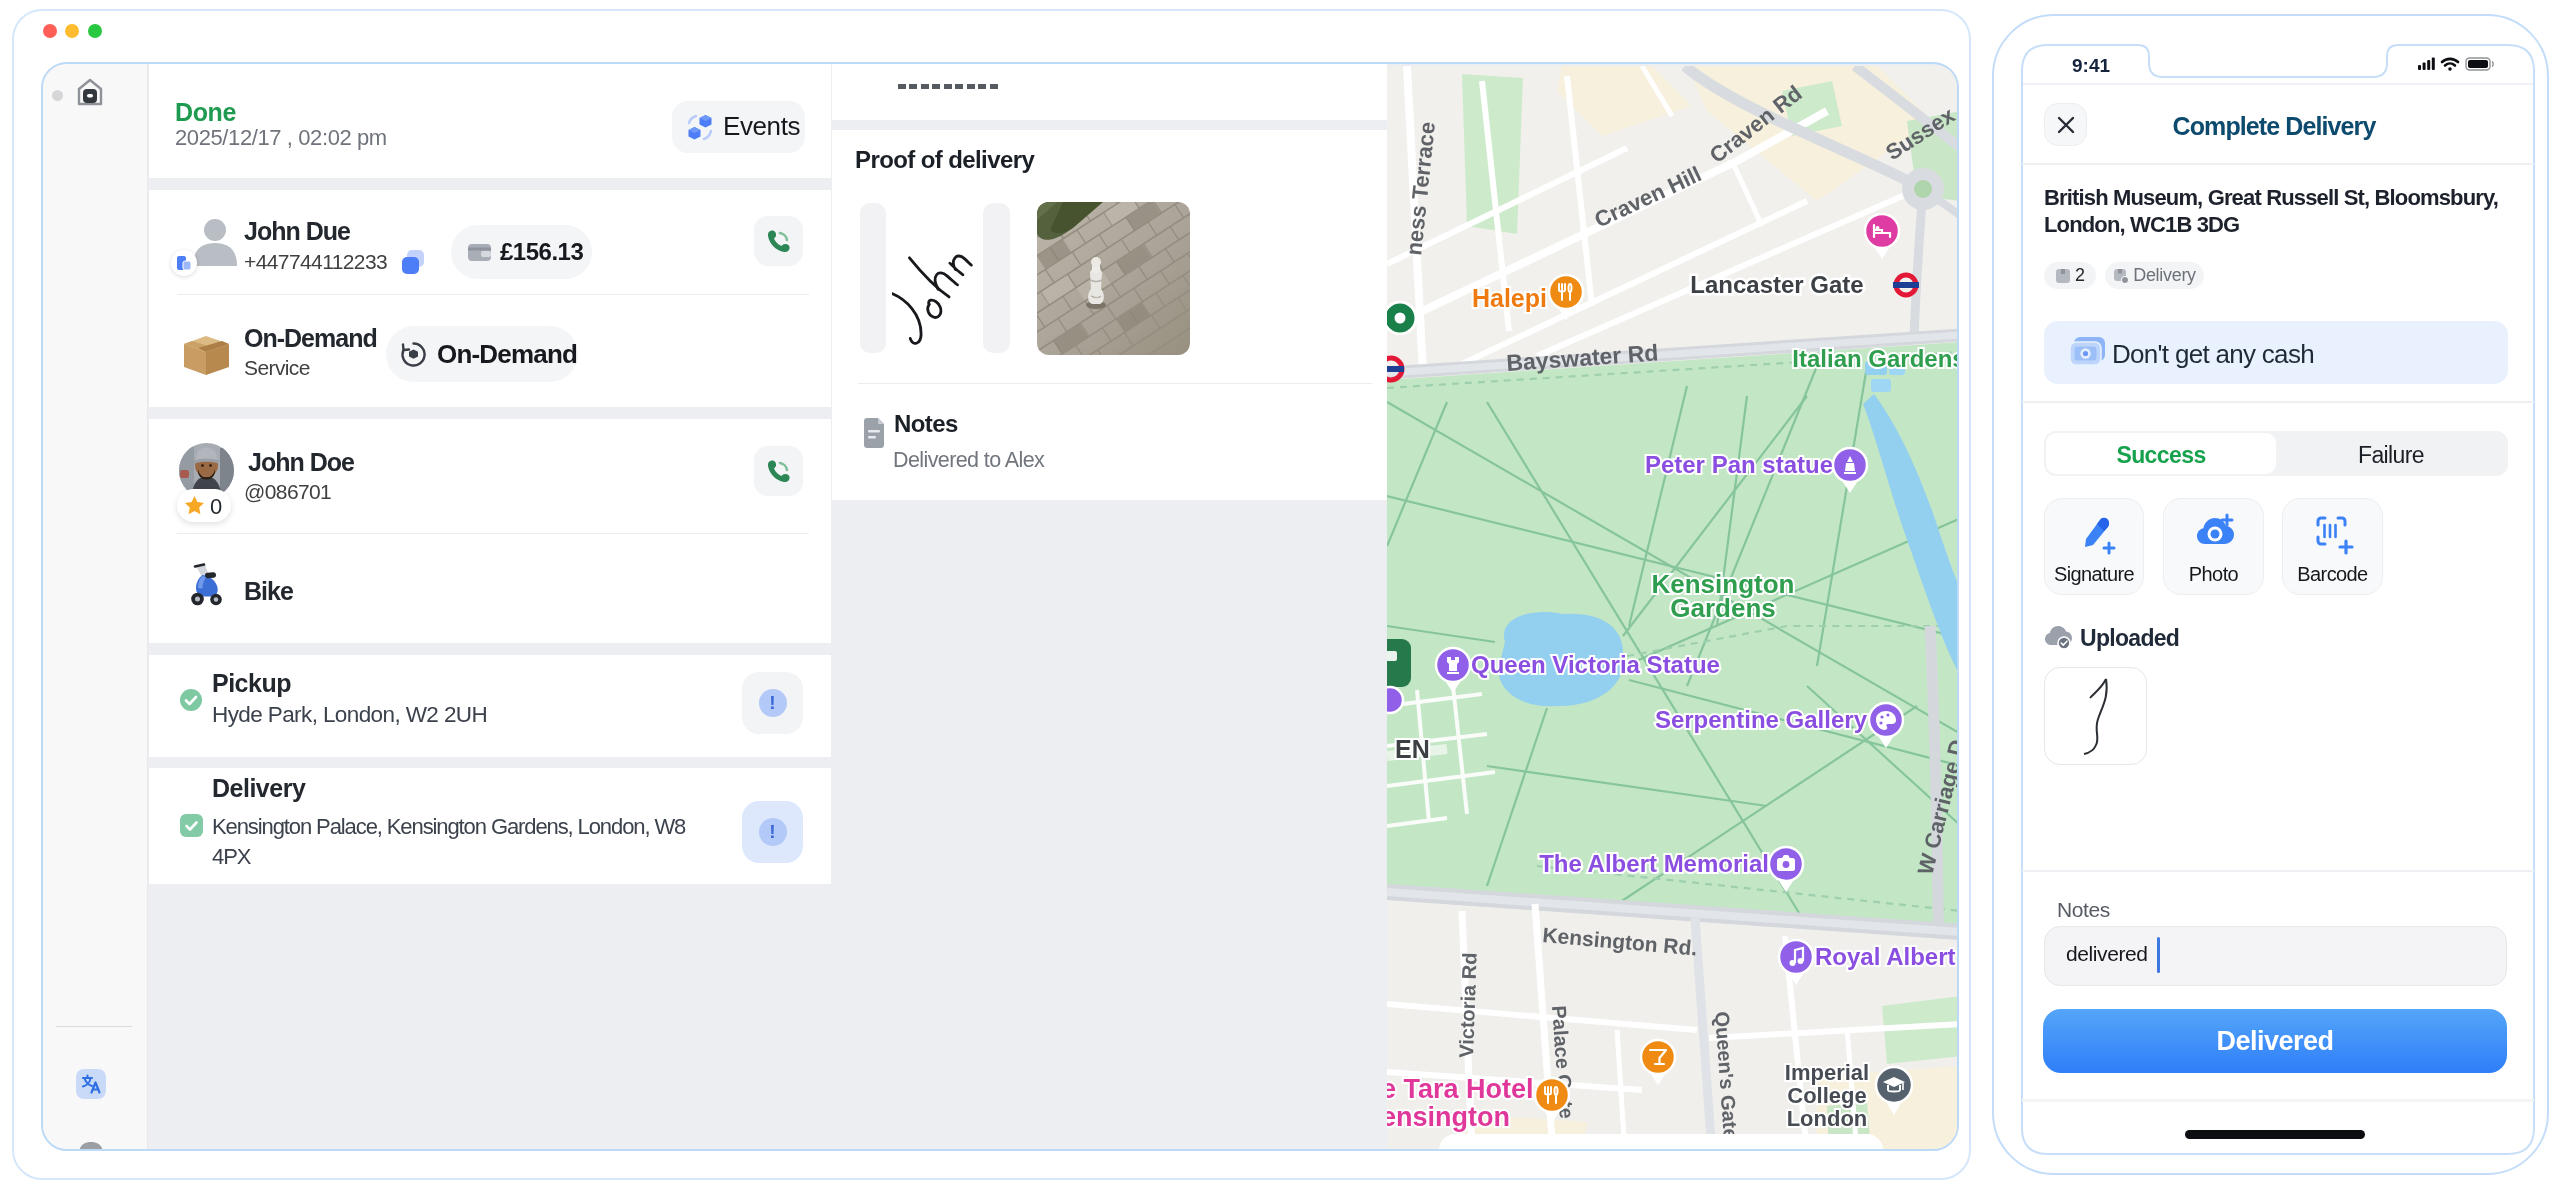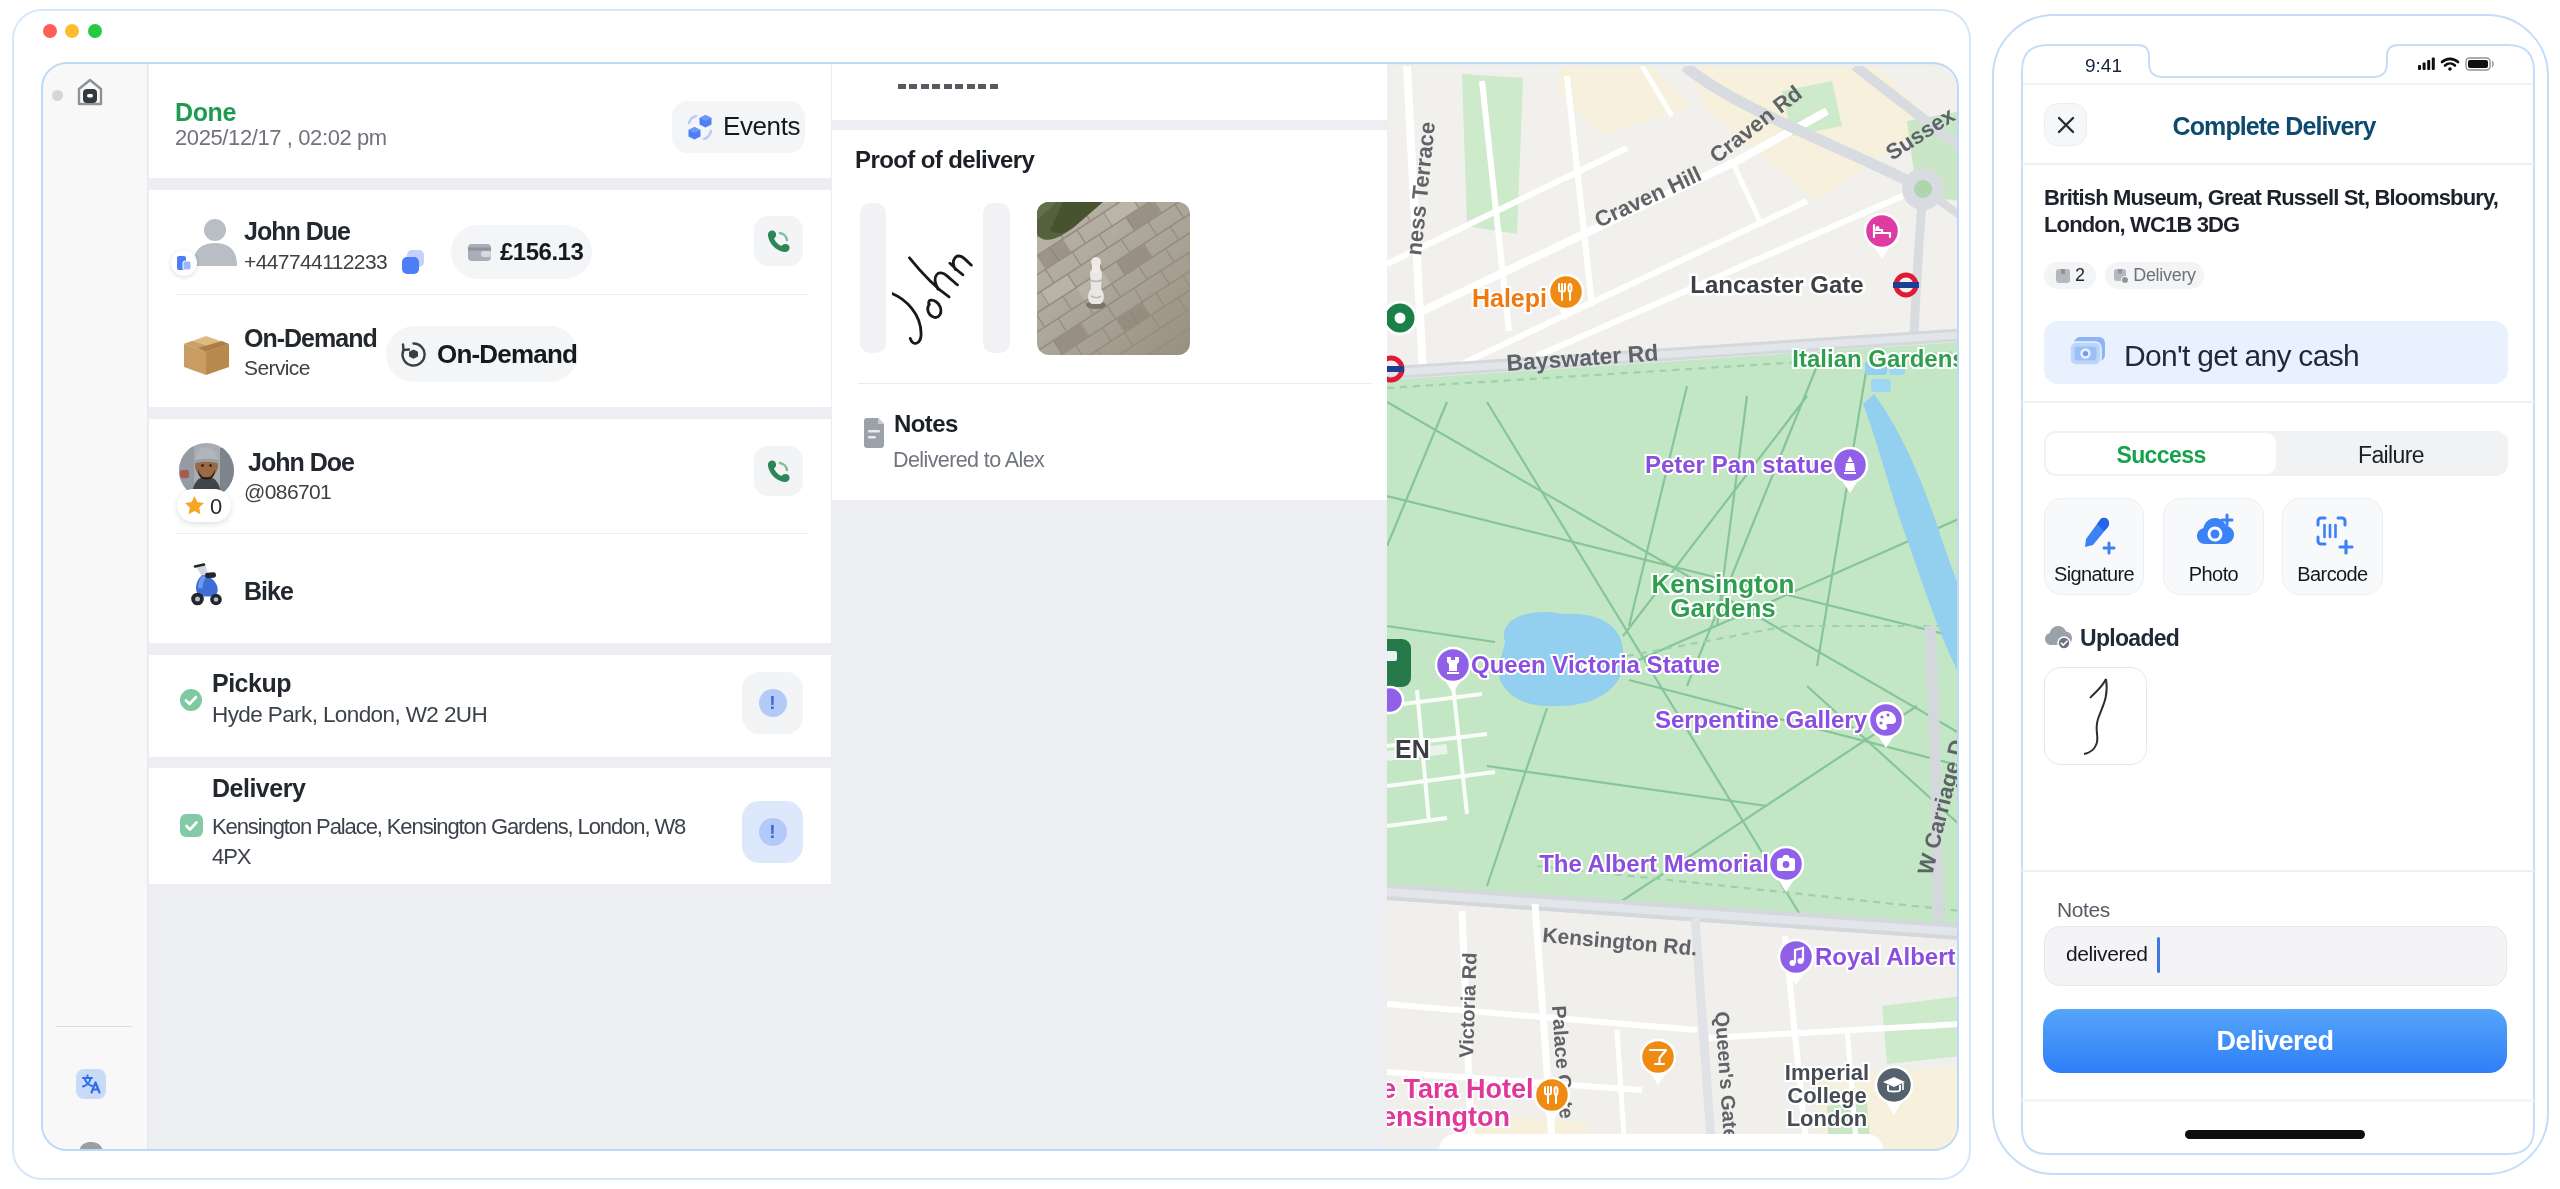--- a/index.html
+++ b/index.html
@@ -481,21 +481,21 @@
     <rect x="52" y="1068" width="444" height="40" rx="16" fill="#ffffff"></rect>
   </svg>
   </div>
 </div>
 <div id="phone">
   <div class="abs" style="left:1992px;top:14px;width:557px;height:1161px;border:2px solid #c3ddf9;border-radius:62px;background:#fff"></div>
   <svg class="abs" style="left:1992px;top:14px" width="557" height="1161" viewBox="0 0 557 1161">
     <path d="M56 31 H146 Q157 31 157 42 V49 Q157 63 171 63 H381 Q395 63 395 49 V42 Q395 31 406 31 H516 Q542 31 542 57 V1114 Q542 1140 516 1140 H56 Q30 1140 30 1114 V57 Q30 31 56 31 Z" fill="none" stroke="#c7def9" stroke-width="2"></path>
     <line x1="31" y1="70" x2="541" y2="70" stroke="#eef1f6" stroke-width="2"></line>
   </svg>
-  <div class="abs" style="left:2060px;top:55px;width:62px;height:20px;text-align:right;font-size:19px;font-weight:400;color:#15233c;letter-spacing:0">9:41</div>
+  <div class="abs" style="left:2060px;top:55px;width:62px;height:20px;text-align:center;font-size:19px;font-weight:700;color:#15233c;letter-spacing:0">9:41</div>
   <svg class="abs" style="left:2418px;top:56px" width="80" height="15" viewBox="0 0 80 15">
     <g fill="#0c0e12">
       <rect x="0" y="9" width="3" height="5" rx="1"></rect>
       <rect x="4.6" y="6.5" width="3" height="7.5" rx="1"></rect>
       <rect x="9.2" y="4" width="3" height="10" rx="1"></rect>
       <rect x="13.8" y="1.5" width="3" height="12.5" rx="1"></rect>
     </g>
     <g fill="none" stroke="#0c0e12" stroke-width="2.6" stroke-linecap="round">
       <path d="M24 6 C28.5 1.8 35.5 1.8 40 6"></path>
       <path d="M27 9.5 C30 6.8 34 6.8 37 9.5"></path>
@@ -529,21 +529,21 @@
     <span style="font-size:18px;color:#6d727b;letter-spacing:-0.3px">Delivery</span>
   </div>
   <div class="abs" style="left:2044px;top:321px;width:464px;height:63px;border-radius:14px;background:#e8f1fd">
     <svg class="abs" style="left:25px;top:16px" width="38" height="31" viewBox="0 0 38 31">
       <rect x="5" y="0" width="31" height="24" rx="6" fill="#8db4f7"></rect>
       <rect x="1" y="5" width="31" height="23" rx="6" fill="#bdd5fa" stroke="#e8f1fd" stroke-width="1.6"></rect>
       <rect x="5.5" y="9.5" width="22" height="14" rx="3" fill="#9dbff8"></rect>
       <circle cx="16.5" cy="16.5" r="5.2" fill="#e4eefc"></circle>
       <circle cx="16.5" cy="16.5" r="2.6" fill="#6b98f4"></circle>
     </svg>
-    <div class="abs" style="left:80px;top:18px;font-size:30px;color:#1f2937;letter-spacing:-0.7px">Don't get any cash</div>
+    <div class="abs" style="left:68px;top:18px;font-size:26px;color:#1f2937;letter-spacing:-0.7px">Don't get any cash</div>
   </div>
   <div class="abs" style="left:2022px;top:401px;width:512px;height:2px;background:#eef0f3"></div>
   <div class="abs" style="left:2044px;top:431px;width:464px;height:45px;border-radius:12px;background:#f1f2f3"></div>
   <div class="abs" style="left:2046px;top:433px;width:230px;height:41px;border-radius:10px;background:#fff"></div>
   <div class="abs" style="left:2046px;top:442px;width:230px;text-align:center;font-size:23px;font-weight:700;color:#16a24c;letter-spacing:-0.6px">Success</div>
   <div class="abs" style="left:2276px;top:442px;width:230px;text-align:center;font-size:23px;color:#1b1f26;letter-spacing:-0.6px">Failure</div>
   <div class="abs btn3" style="left:2044px;top:498px;width:100px;height:97px;"></div>
   <div class="abs btn3" style="left:2163px;top:498px;width:101px;height:97px;"></div>
   <div class="abs btn3" style="left:2282px;top:498px;width:101px;height:97px;"></div>
   <svg class="abs" style="left:2078px;top:515px" width="38" height="40" viewBox="0 0 38 40">

